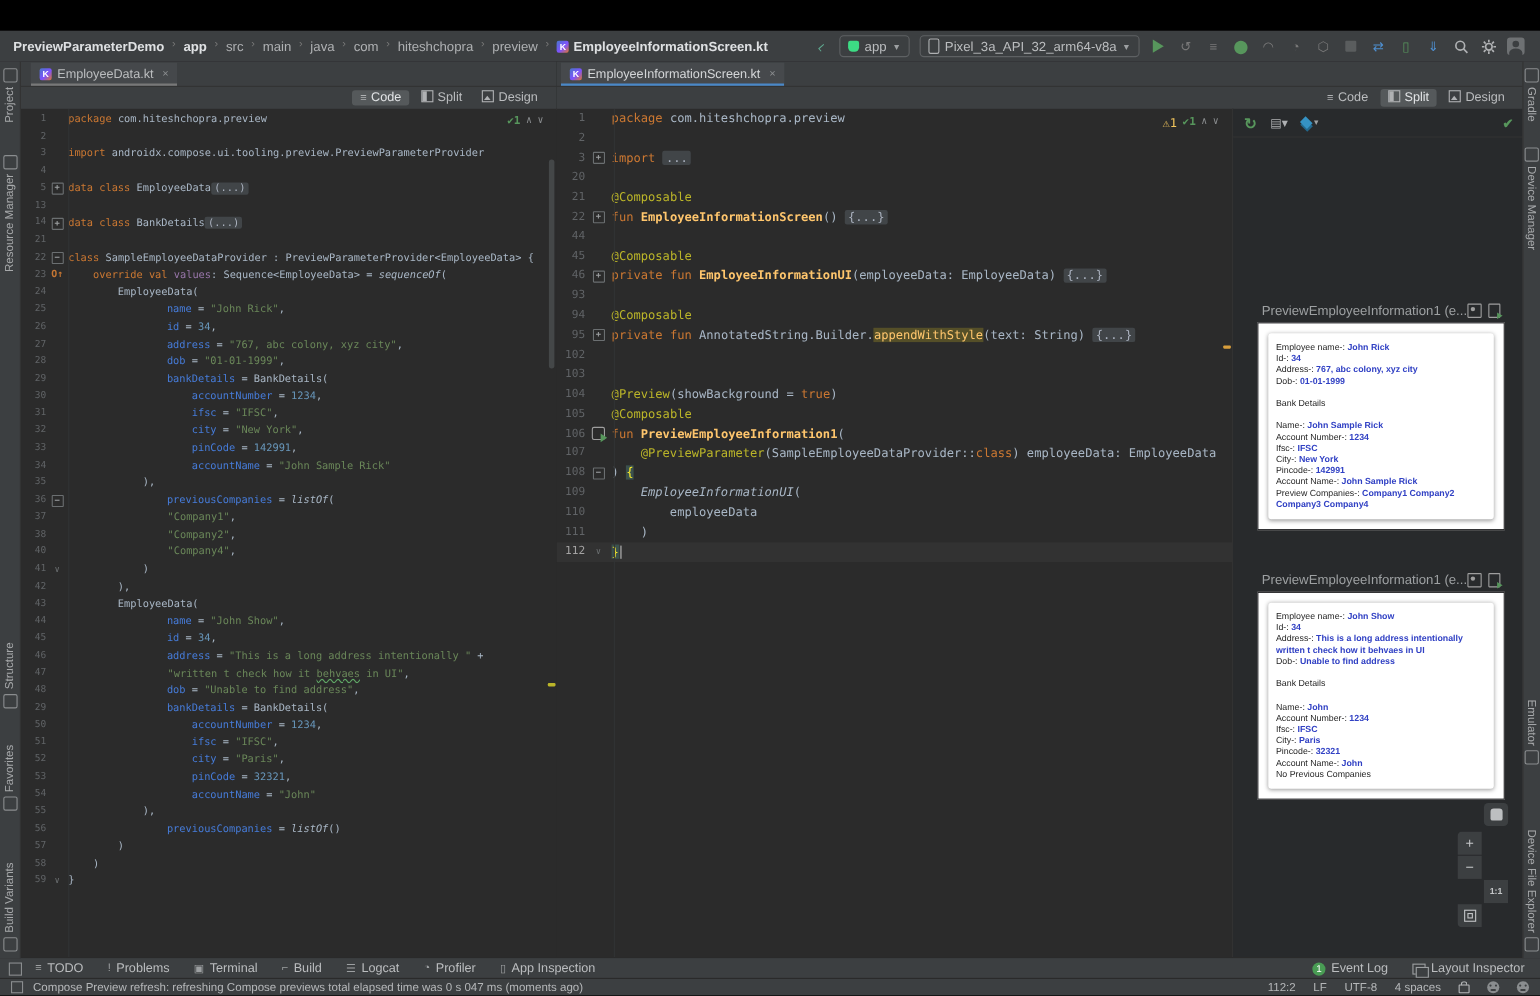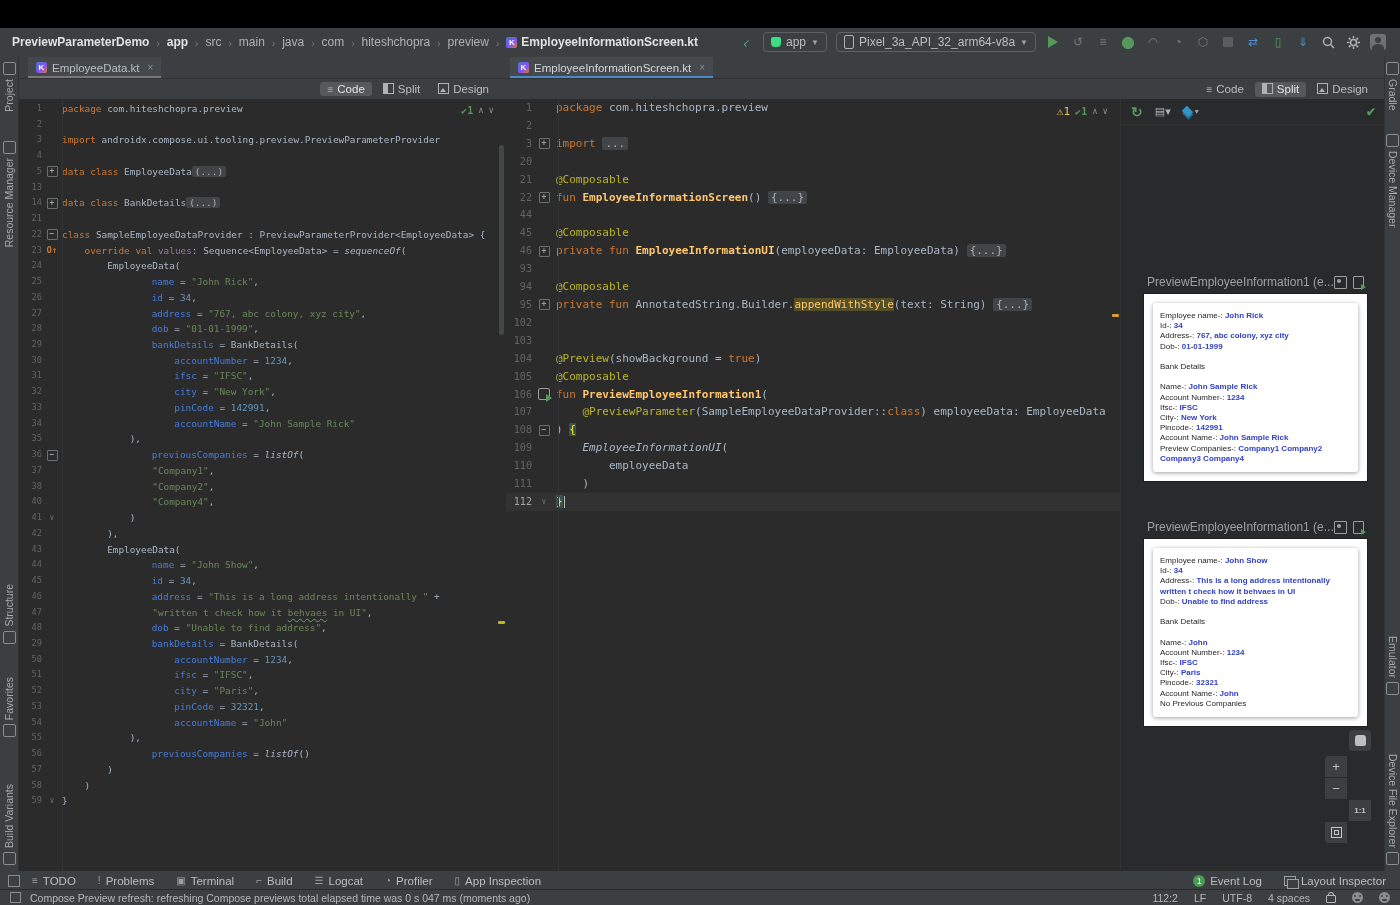--- a/index.html
+++ b/index.html
@@ -2,21 +2,21 @@
 <html><head>
 <meta charset="utf-8">
 <style>
   html,body{margin:0;padding:0;background:#000;}
   #root{position:relative;width:1400px;height:905px;overflow:hidden;background:#2B2B2B;
         font-family:"Liberation Sans",sans-serif;color:#BBBBBB;-webkit-font-smoothing:antialiased;}
   .titlebar{position:absolute;left:0;top:0;width:1400px;height:28px;background:#000;}
   
   .toolbar{position:absolute;left:0;top:28px;width:1400px;height:28px;background:#3C3F41;
            border-bottom:1px solid #2A2A2A;display:flex;align-items:center;}
-  .crumbs{display:flex;align-items:flex-end;padding-left:12px;font-size:12px;color:#AFB1B3;white-space:nowrap;}
+  .crumbs{display:flex;align-items:flex-start;padding-left:12px;font-size:12px;color:#AFB1B3;white-space:nowrap;}
   .crumb.b{color:#DFE1E3;font-weight:bold;}
   .crumb-sep{margin:0 7px;color:#787878;font-size:10px;}
   .crumb-file{color:#DFE1E3;font-weight:bold;display:flex;align-items:center;gap:4px;}
   .ktic{width:11px;height:11px;border-radius:2px;background:linear-gradient(135deg,#4876C8 0%,#7F52FF 55%,#E0762C 100%);
         color:#fff;font-size:8px;font-weight:bold;display:inline-flex;align-items:center;justify-content:center;}
   .tb-right{margin-left:auto;display:flex;align-items:center;gap:9px;padding-right:14px;}
   .tb-ico{width:16px;height:16px;display:inline-flex;align-items:center;justify-content:center;font-size:12px;}
   .chip{display:flex;align-items:center;gap:5px;border:1px solid #5E6163;border-radius:4px;padding:2px 7px;
         font-size:12px;color:#BBBDBF;background:#3C3F41;}
   .caret-dn{font-size:8px;color:#9DA0A2;}

